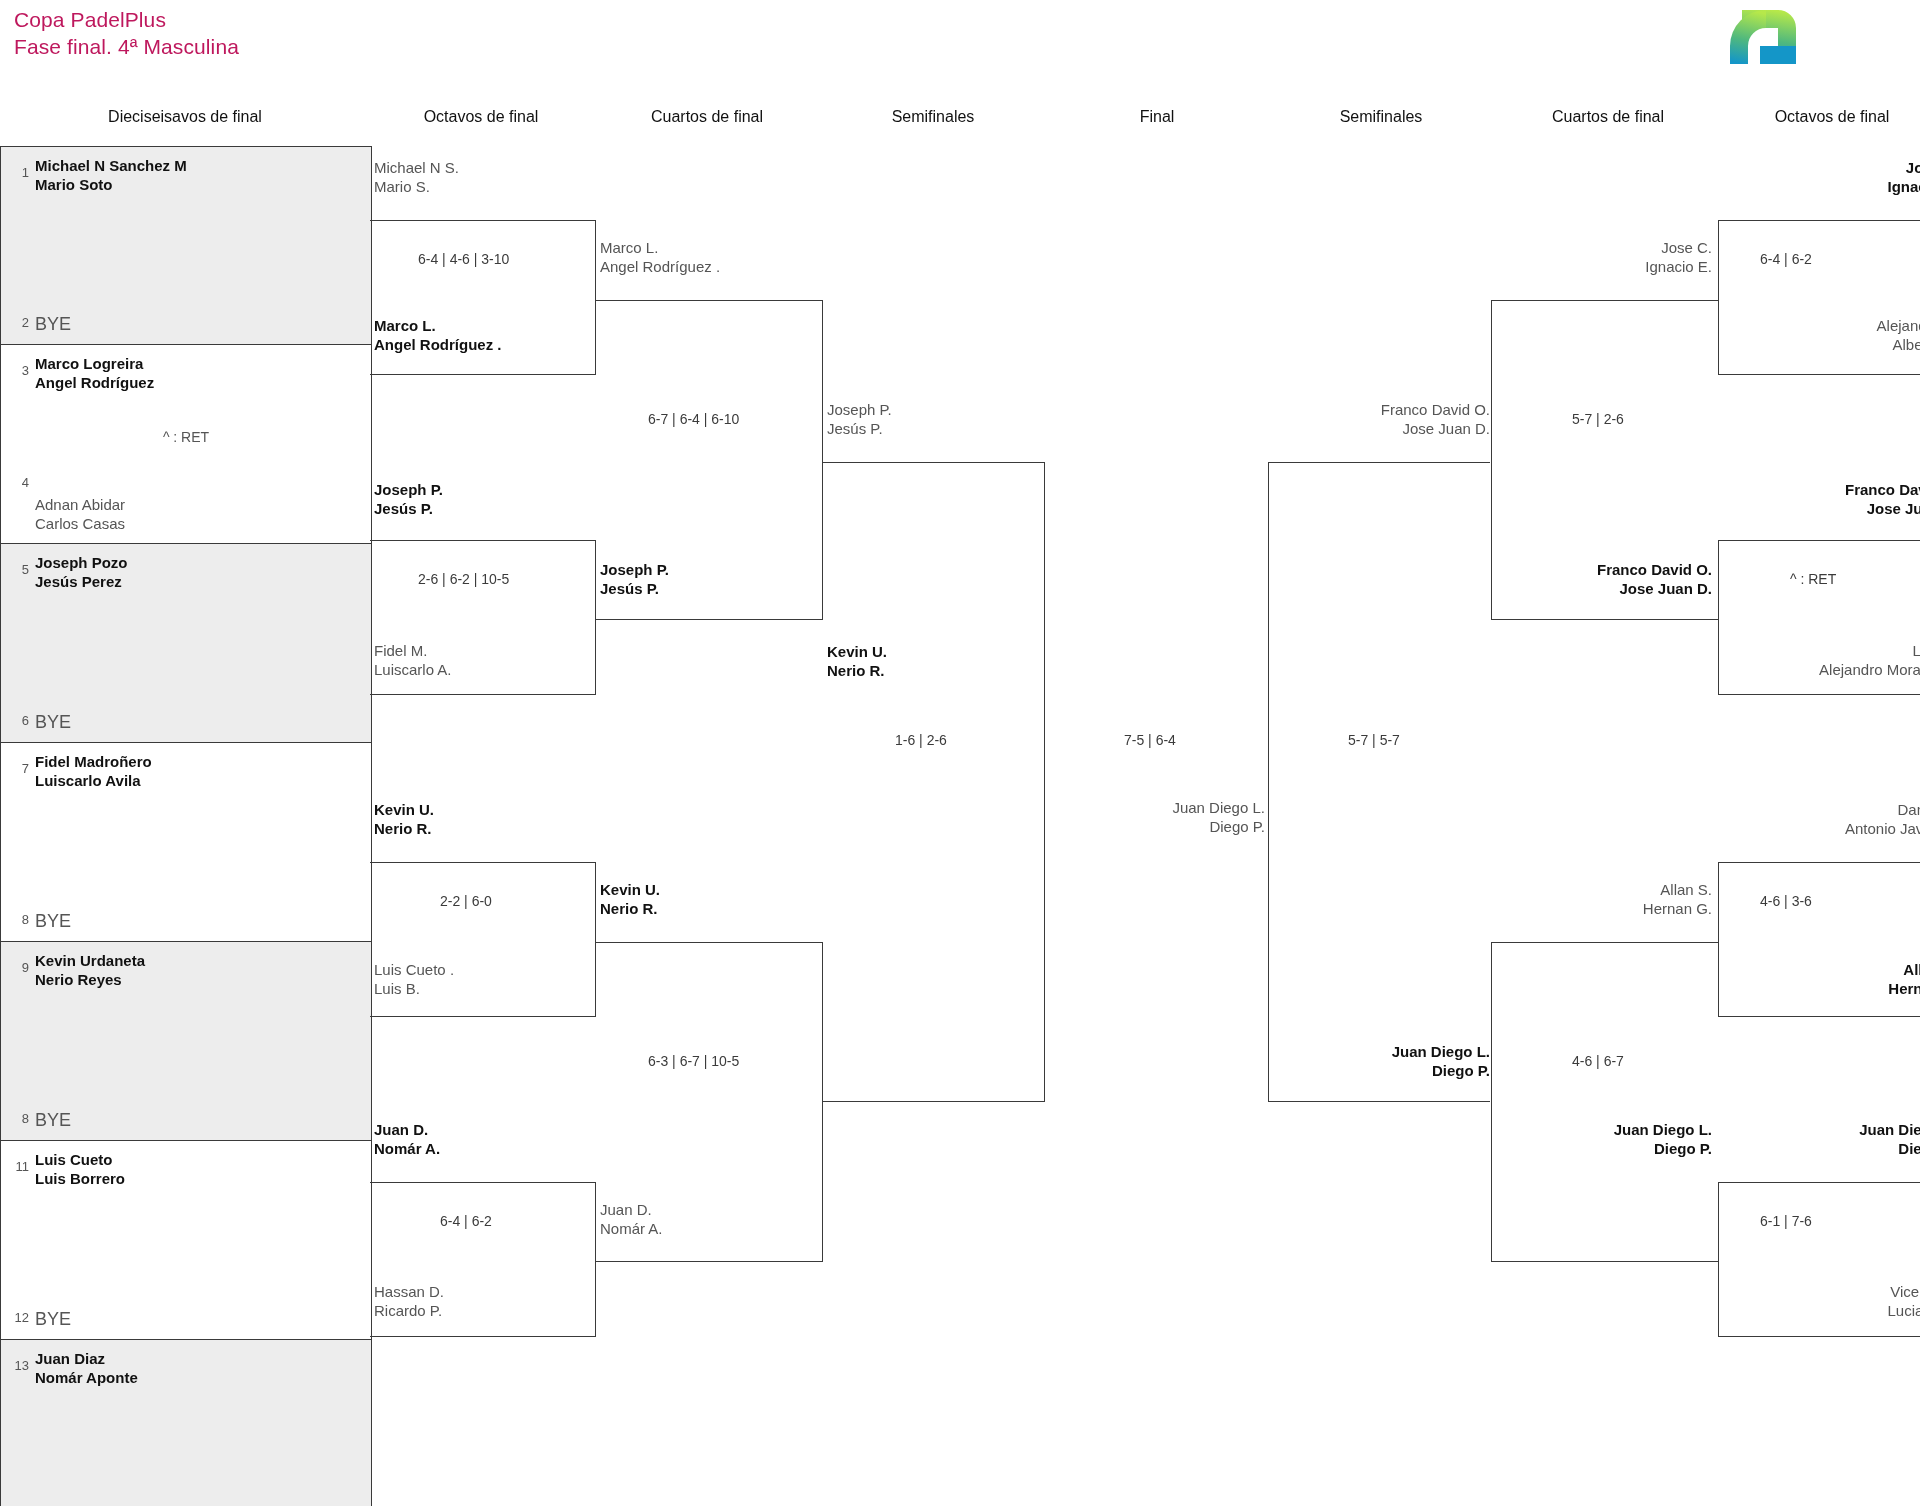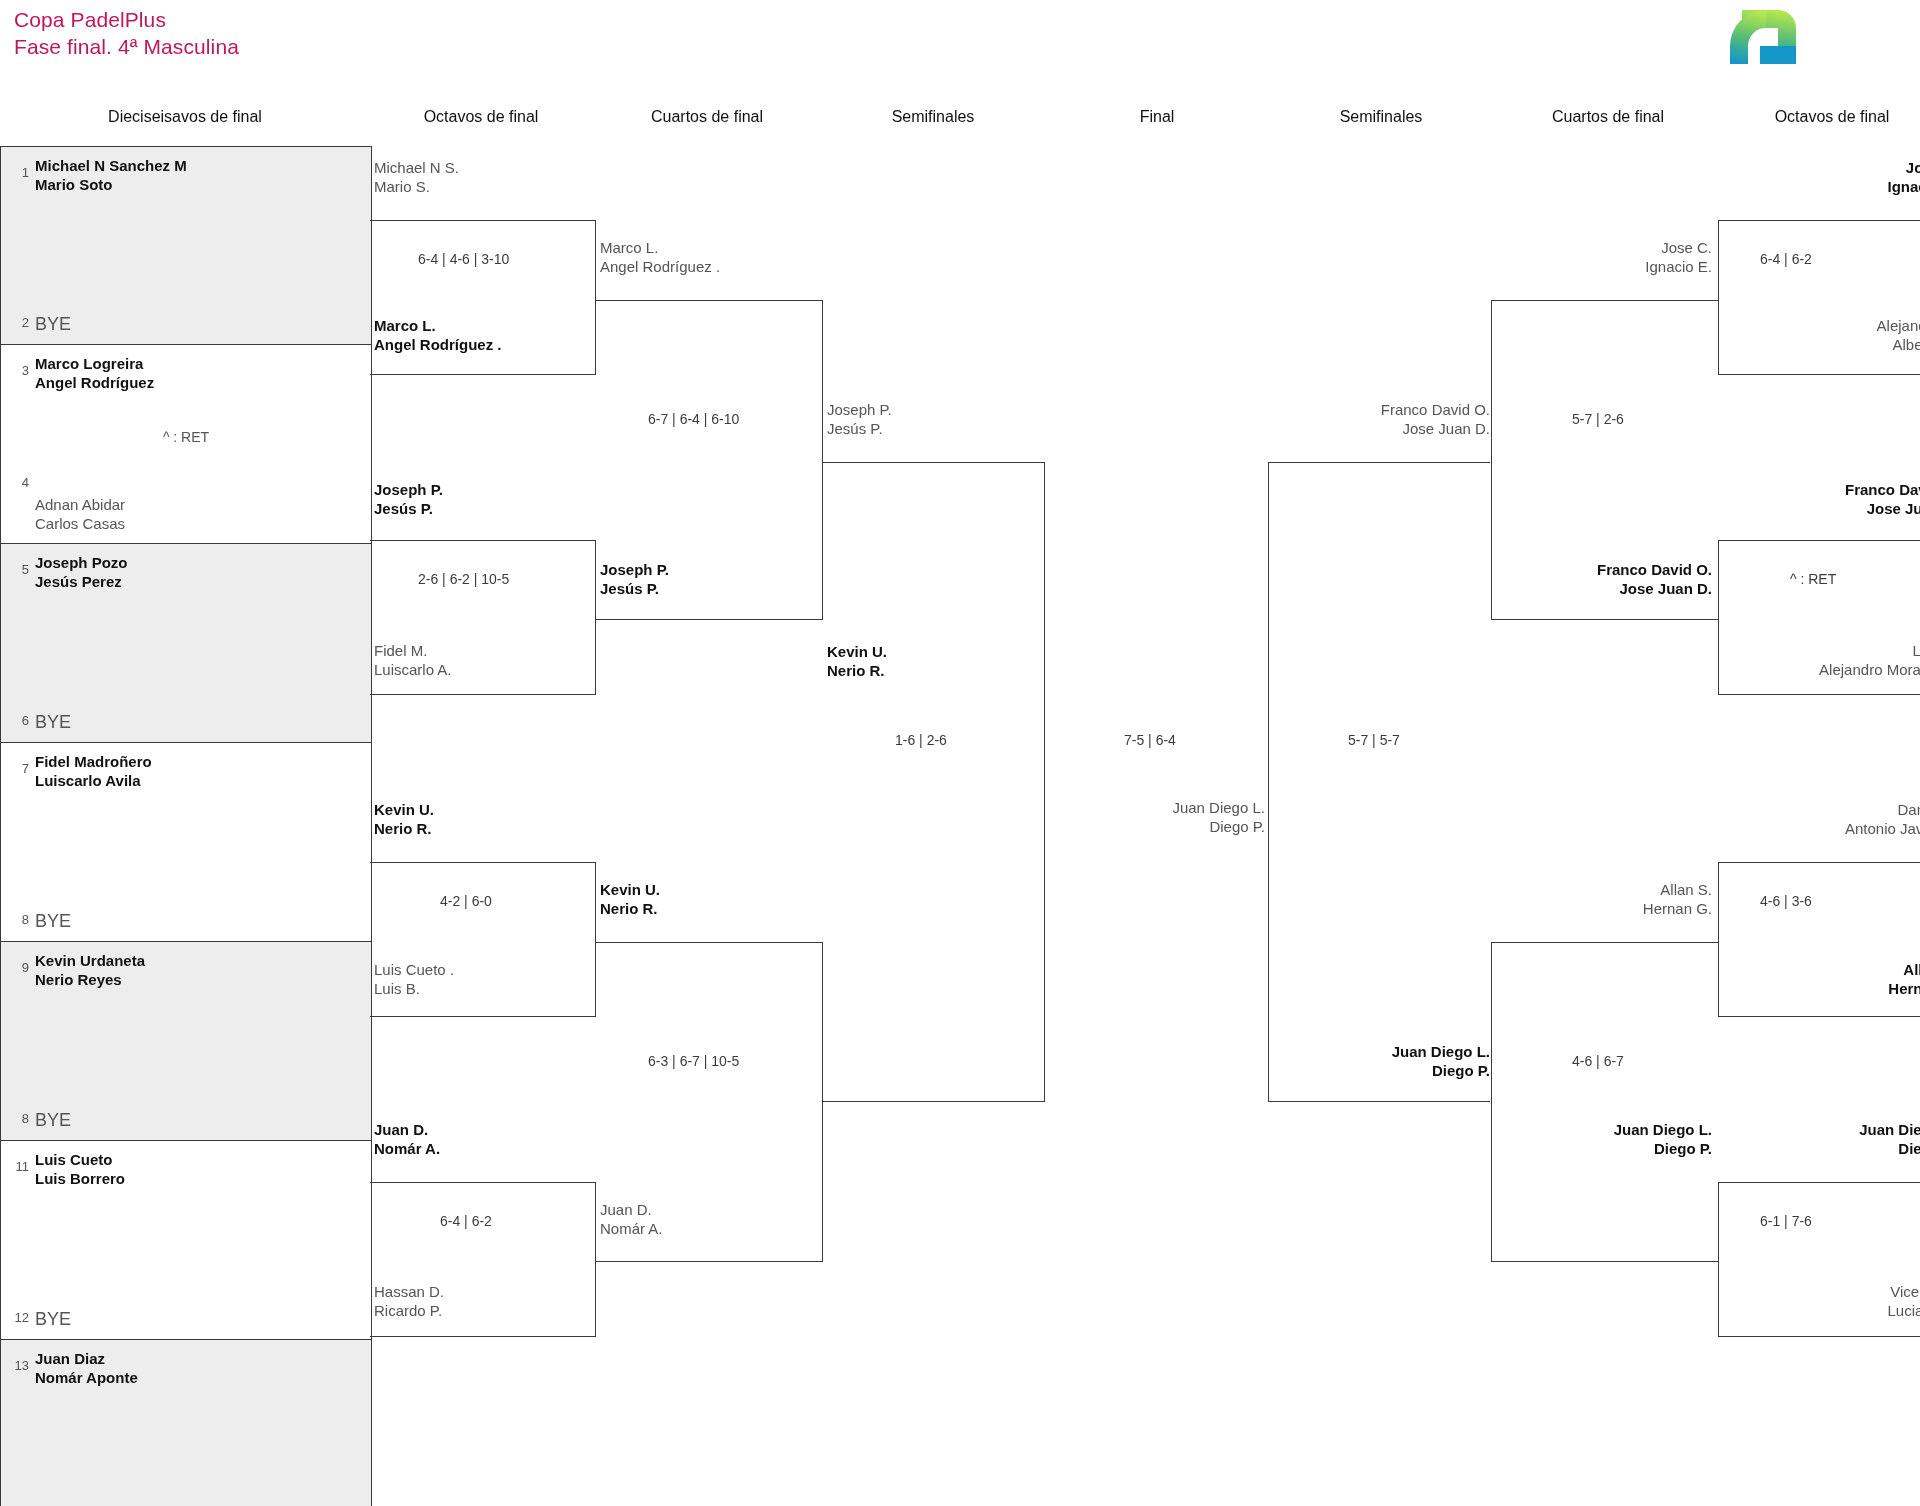--- a/index.html
+++ b/index.html
@@ -224,21 +224,21 @@
 <div class="pl los" style="left:374px;top:641px">
   <div>Fidel M.</div>
   <div>Luiscarlo A.</div>
   </div>
 
 <div class="pl win" style="left:374px;top:800px">
   <div>Kevin U.</div>
   <div>Nerio R.</div>
   </div>
 <div class="mbox noleft" style="left:370px;top:862px;width:226px;height:155px"></div>
-<div class="score" style="left:440px;top:893px">4-2 | 6-0</div>
+<div class="score" style="left:440px;top:893px">2-2 | 6-0</div>
 <div class="pl los" style="left:374px;top:960px">
   <div>Luis Cueto .</div>
   <div>Luis B.</div>
   </div>
 
 <div class="pl win" style="left:374px;top:1120px">
   <div>Juan D.</div>
   <div>Nomár A.</div>
   </div>
 <div class="mbox noleft" style="left:370px;top:1182px;width:226px;height:155px"></div>

